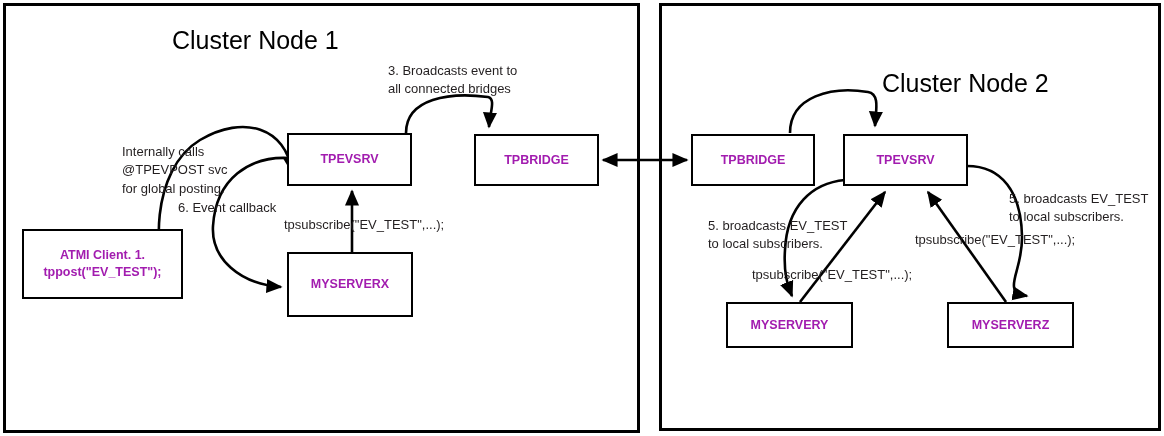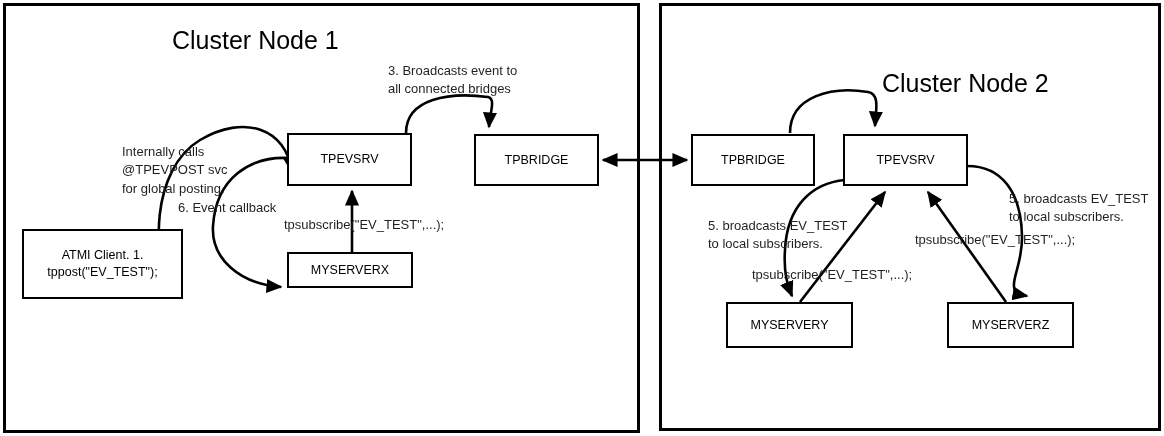--- a/index.html
+++ b/index.html
@@ -42,27 +42,28 @@
     position: absolute;
     border: 2.5px solid #000000;
     background: #ffffff;
     box-sizing: border-box;
     display: flex;
     align-items: center;
     justify-content: center;
     text-align: center;
     font-size: 12.5px;
     line-height: 1.35;
-    color: #000000;
+    color: #a21caf;
     z-index: 4;
+    font-weight: bold;
   }
   #box-tpevsrv-1   { left: 287px; top: 133px; width: 125px; height: 53px; }
   #box-tpbridge-1  { left: 474px; top: 134px; width: 125px; height: 52px; }
   #box-atmi-client { left: 22px;  top: 229px; width: 161px; height: 70px; }
-  #box-myserverx   { left: 287px; top: 252px; width: 126px; height: 36px; }
+  #box-myserverx   { left: 287px; top: 252px; width: 126px; height: 65px; }
   #box-tpbridge-2  { left: 691px; top: 134px; width: 124px; height: 52px; }
   #box-tpevsrv-2   { left: 843px; top: 134px; width: 125px; height: 52px; }
   #box-myservery   { left: 726px; top: 302px; width: 127px; height: 46px; }
   #box-myserverz   { left: 947px; top: 302px; width: 127px; height: 46px; }
 
   .annotation {
     position: absolute;
     font-size: 13px;
     line-height: 1.42;
     color: #231f20;

